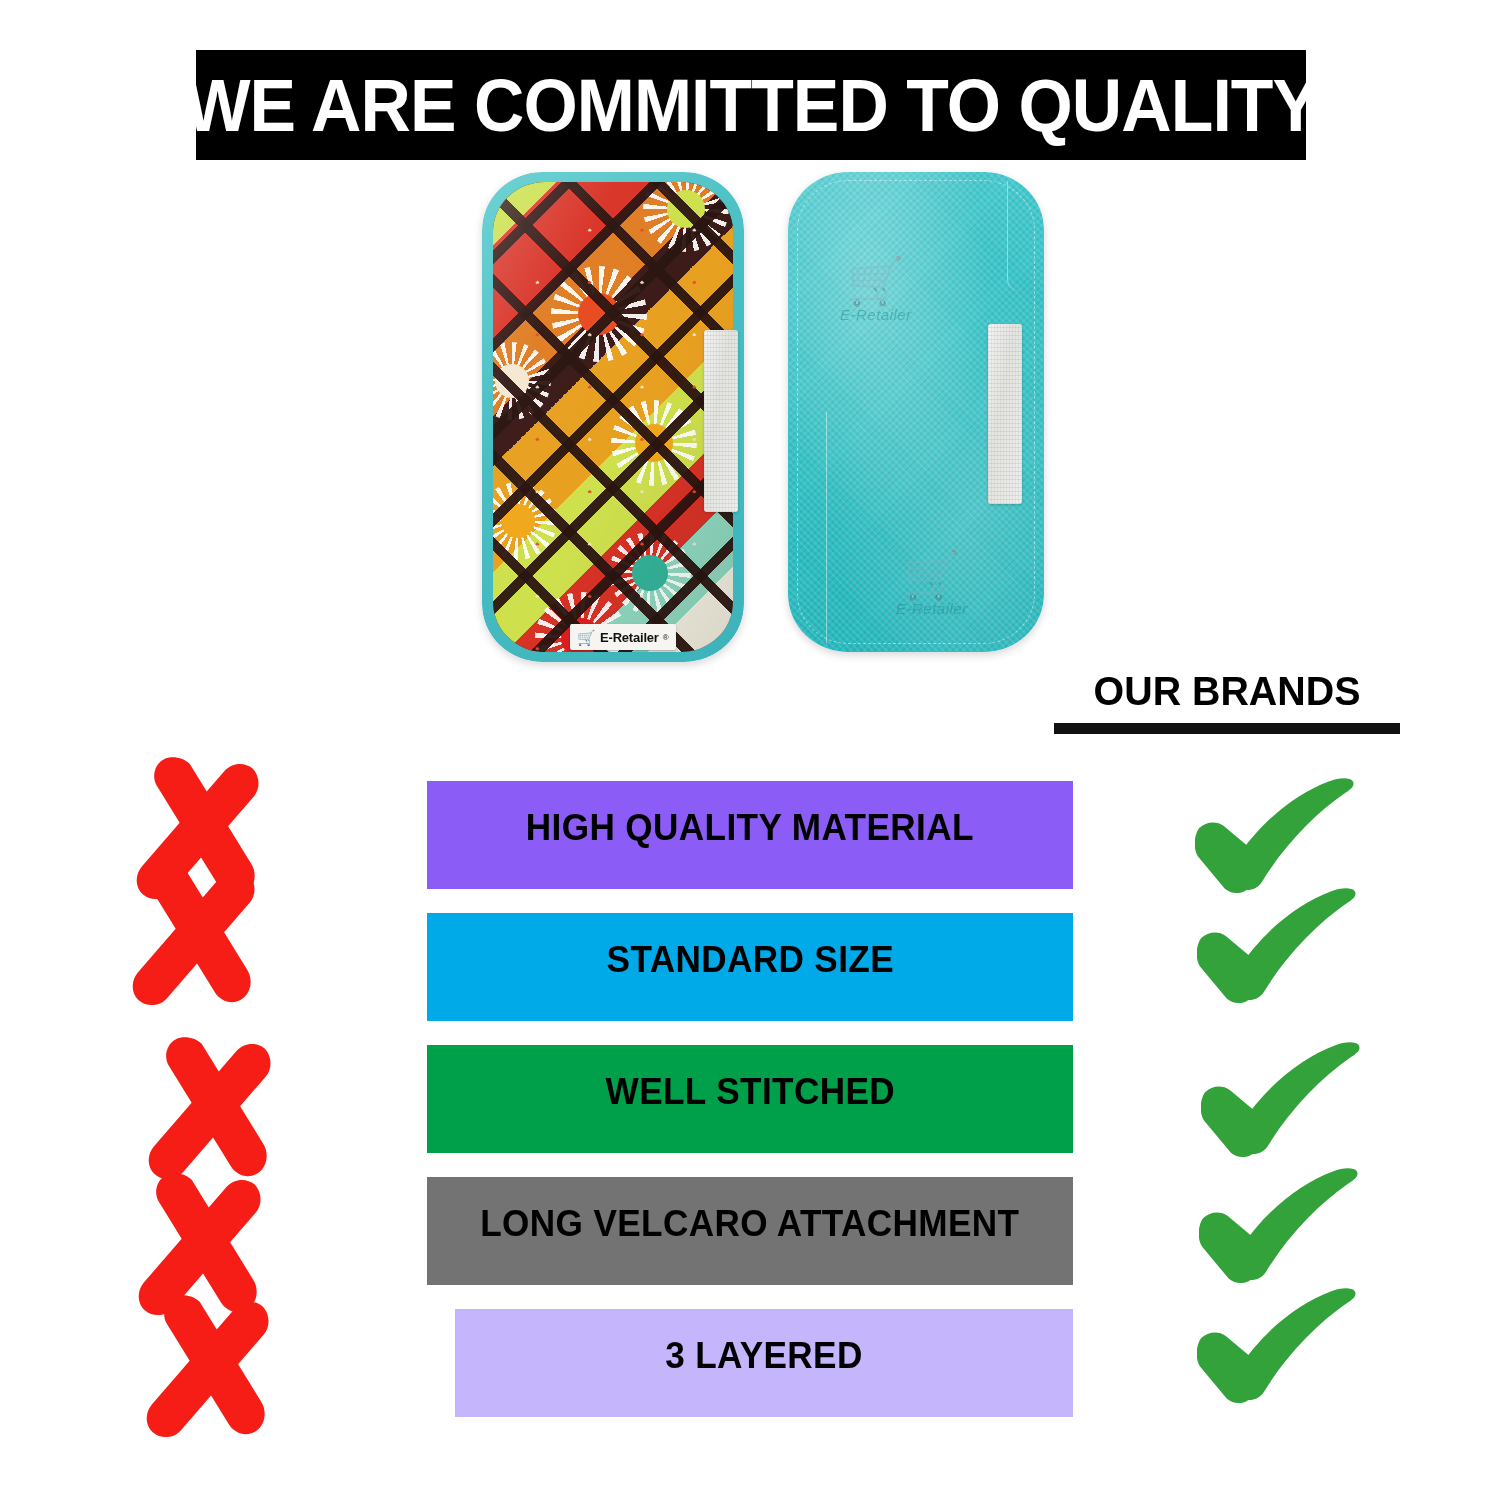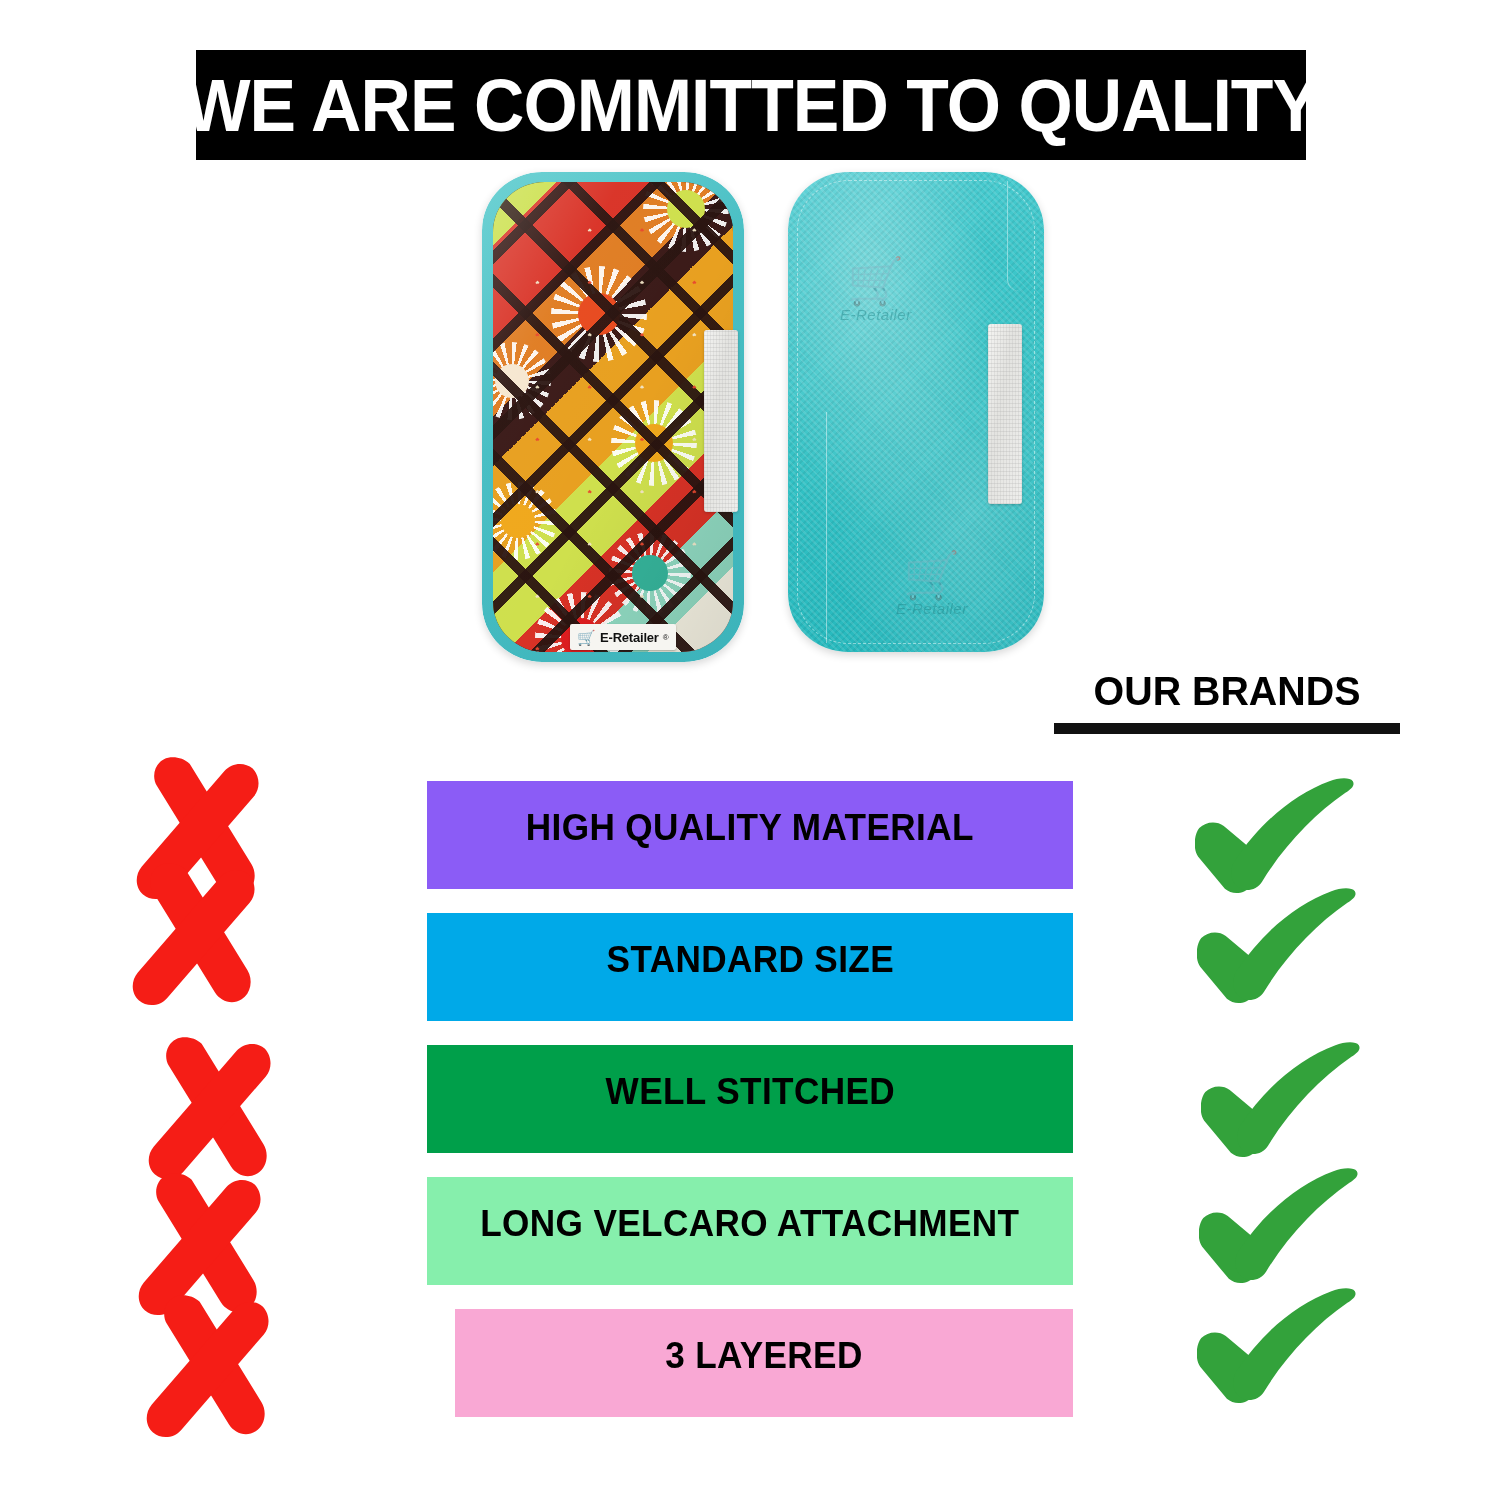--- a/index.html
+++ b/index.html
@@ -381,24 +381,24 @@
   <div class="bars" id="bars-root">
       <div class="bar" style="background: #8b5cf6;">
         <div class="bar-label">HIGH QUALITY MATERIAL</div>
       </div>
       <div class="bar" style="background: rgb(0, 169, 232);">
         <div class="bar-label">STANDARD SIZE</div>
       </div>
       <div class="bar" style="background: rgb(0, 159, 74);">
         <div class="bar-label">WELL STITCHED</div>
       </div>
-      <div class="bar" style="background: #86efac; text-align: right;">
+      <div class="bar" style="background: #737373; text-align: right;">
         <div class="bar-label">LONG VELCARO ATTACHMENT</div>
       </div>
-      <div class="bar" style="background: #f9a8d4; margin-left: 28px;">
+      <div class="bar" style="background: #c4b5fd; margin-left: 28px;">
         <div class="bar-label">3 LAYERED</div>
       </div>
     </div>
 
   <div class="mark-col" style="left:110px" id="cross-root">
       <div class="mark cross" style="left: 26px; top: 752px;">
 <svg viewBox="0 0 120 130" xmlns="http://www.w3.org/2000/svg">
   <path fill="#f51d16" d="M24,6 C30,3 40,4 46,10 L99,96 C104,104 102,116 94,121 C86,126 76,123 71,115 L18,29 C13,21 16,10 24,6 Z"></path>
   <path fill="#f51d16" d="M100,14 C106,20 107,31 101,38 L30,120 C24,127 13,128 6,122 C-1,116 -1,105 5,98 L76,16 C82,9 93,8 100,14 Z"></path>
 </svg>

